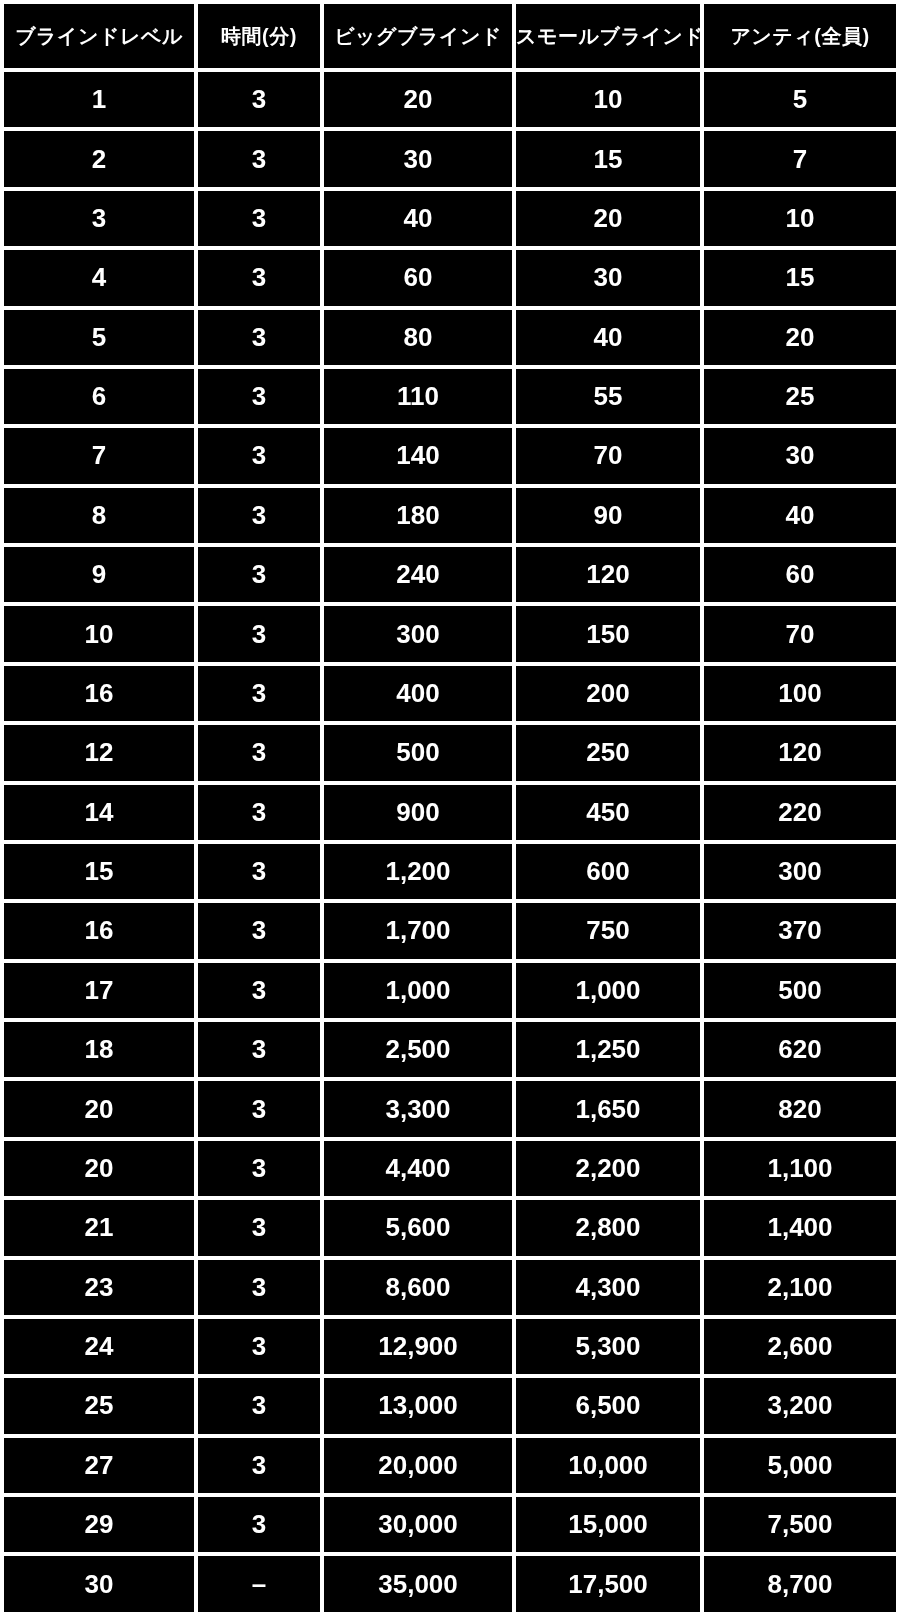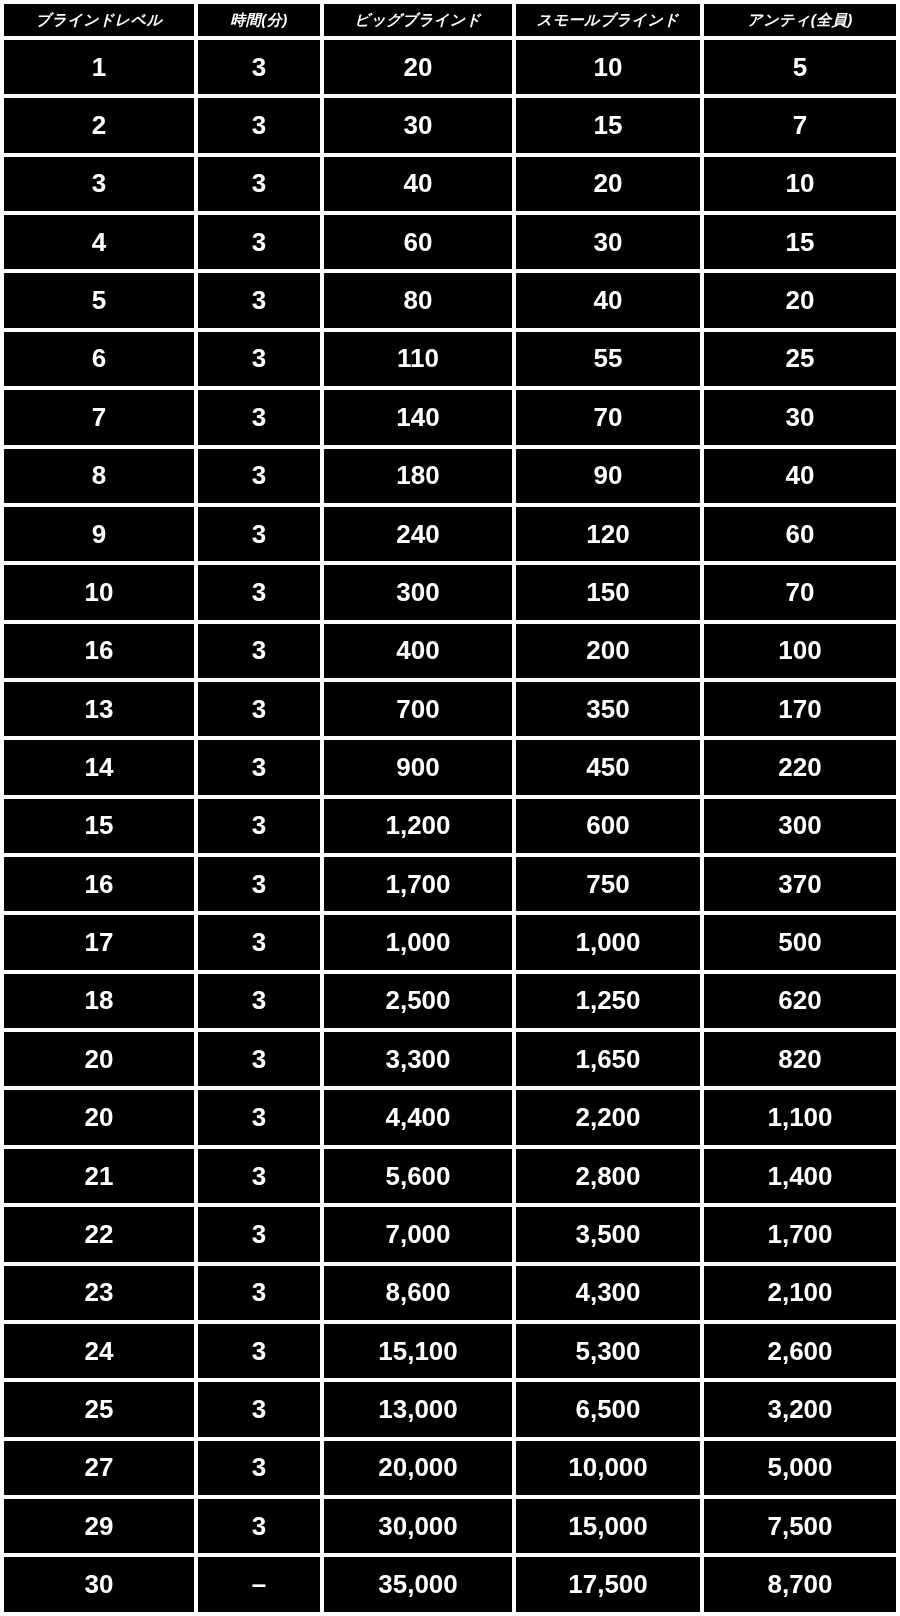--- a/index.html
+++ b/index.html
@@ -21,24 +21,23 @@
     background: #000000;
     color: #ffffff;
     text-align: center;
     vertical-align: middle;
     font-weight: bold;
     padding: 0;
     overflow: hidden;
     white-space: nowrap;
   }
   table.blind-table th {
-    height: 32px;
-    font-size: 15px;
+    height: 64px;
+    font-size: 20px;
     letter-spacing: 0.5px;
-    font-style: italic;
   }
   table.blind-table td {
     height: 48px;
     font-size: 26px;
   }
 </style>
 </head>
 <body>
 
 <table class="blind-table">
@@ -130,25 +129,25 @@
         <td>70</td>
       </tr>
       <tr>
         <td>16</td>
         <td>3</td>
         <td>400</td>
         <td>200</td>
         <td>100</td>
       </tr>
       <tr>
-        <td>13</td>
-        <td>3</td>
-        <td>700</td>
-        <td>350</td>
-        <td>170</td>
+        <td>12</td>
+        <td>3</td>
+        <td>500</td>
+        <td>250</td>
+        <td>120</td>
       </tr>
       <tr>
         <td>14</td>
         <td>3</td>
         <td>900</td>
         <td>450</td>
         <td>220</td>
       </tr>
       <tr>
         <td>15</td>
@@ -193,37 +192,30 @@
         <td>1,100</td>
       </tr>
       <tr>
         <td>21</td>
         <td>3</td>
         <td>5,600</td>
         <td>2,800</td>
         <td>1,400</td>
       </tr>
       <tr>
-        <td>22</td>
-        <td>3</td>
-        <td>7,000</td>
-        <td>3,500</td>
-        <td>1,700</td>
-      </tr>
-      <tr>
         <td>23</td>
         <td>3</td>
         <td>8,600</td>
         <td>4,300</td>
         <td>2,100</td>
       </tr>
       <tr>
         <td>24</td>
         <td>3</td>
-        <td>15,100</td>
+        <td>12,900</td>
         <td>5,300</td>
         <td>2,600</td>
       </tr>
       <tr>
         <td>25</td>
         <td>3</td>
         <td>13,000</td>
         <td>6,500</td>
         <td>3,200</td>
       </tr>

